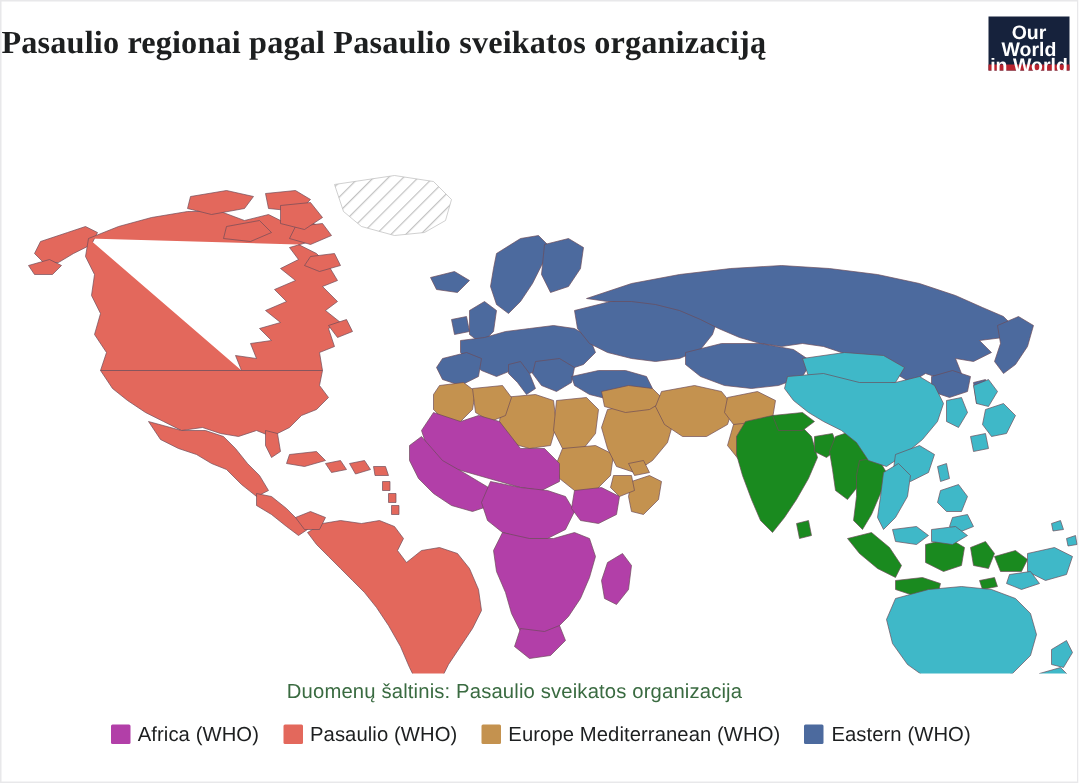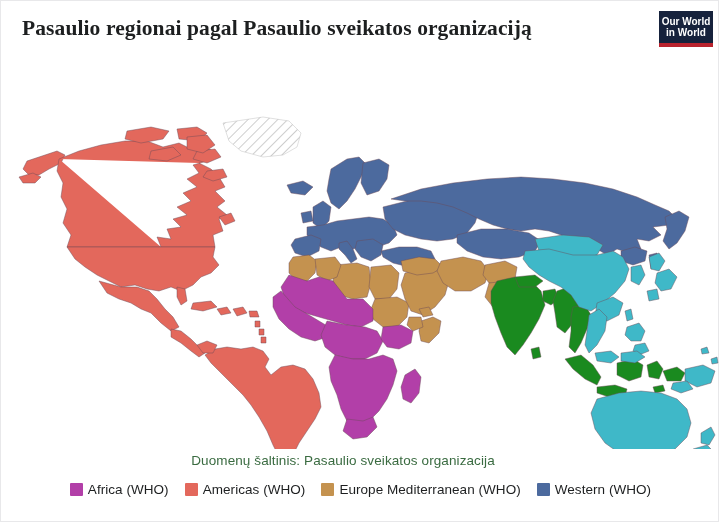--- a/index.html
+++ b/index.html
@@ -25,21 +25,21 @@
   }
   
   #header {
     position: absolute;
     left: 0; top: 0;
     width: 719px;
     height: 58px;
   }
   #page-title {
     position: absolute;
-    left: 21px;
+    left: 0;
     top: 14px;
     width: 600px;
     font-family: "Liberation Serif", "DejaVu Serif", serif;
     font-size: 21.5px;
     font-weight: 700;
     color: #1d1f20;
     letter-spacing: 0.1px;
     line-height: 26px;
     white-space: nowrap;
   }
@@ -47,21 +47,21 @@
     position: absolute;
     right: 7px;
     top: 10px;
     width: 54px;
     height: 36px;
     background: #16223c;
     border-bottom: 4px solid #b9232e;
     box-sizing: border-box;
     color: #ffffff;
     font-family: "Liberation Sans", sans-serif;
-    font-size: 10px;
+    font-size: 13px;
     font-weight: 700;
     line-height: 11px;
     text-align: center;
     padding-top: 5px;
     box-sizing: border-box;
   }
   #owid-logo .l2 { display: block; }
 
   
   #map-area {
@@ -381,26 +381,26 @@
   <div id="source-note">Duomenų šaltinis: Pasaulio sveikatos organizacija</div>
 
   <div id="legend">
     <div class="legend-row">
       <div class="legend-item">
         <span class="legend-swatch" style="background:#b23fa8"></span>
         <span class="legend-label">Africa (WHO)</span>
       </div>
       <div class="legend-item">
         <span class="legend-swatch" style="background:#e3685c"></span>
-        <span class="legend-label">Americas (WHO)</span>
+        <span class="legend-label">Pasaulio (WHO)</span>
       </div>
       <div class="legend-item">
         <span class="legend-swatch" style="background:#c4924f"></span>
         <span class="legend-label">Europe Mediterranean (WHO)</span>
       </div>
       <div class="legend-item">
         <span class="legend-swatch" style="background:#4c6a9e"></span>
-        <span class="legend-label">Western (WHO)</span>
+        <span class="legend-label">Eastern (WHO)</span>
       </div>
     </div>
   </div>
 
 </div>
 
 </body></html>

